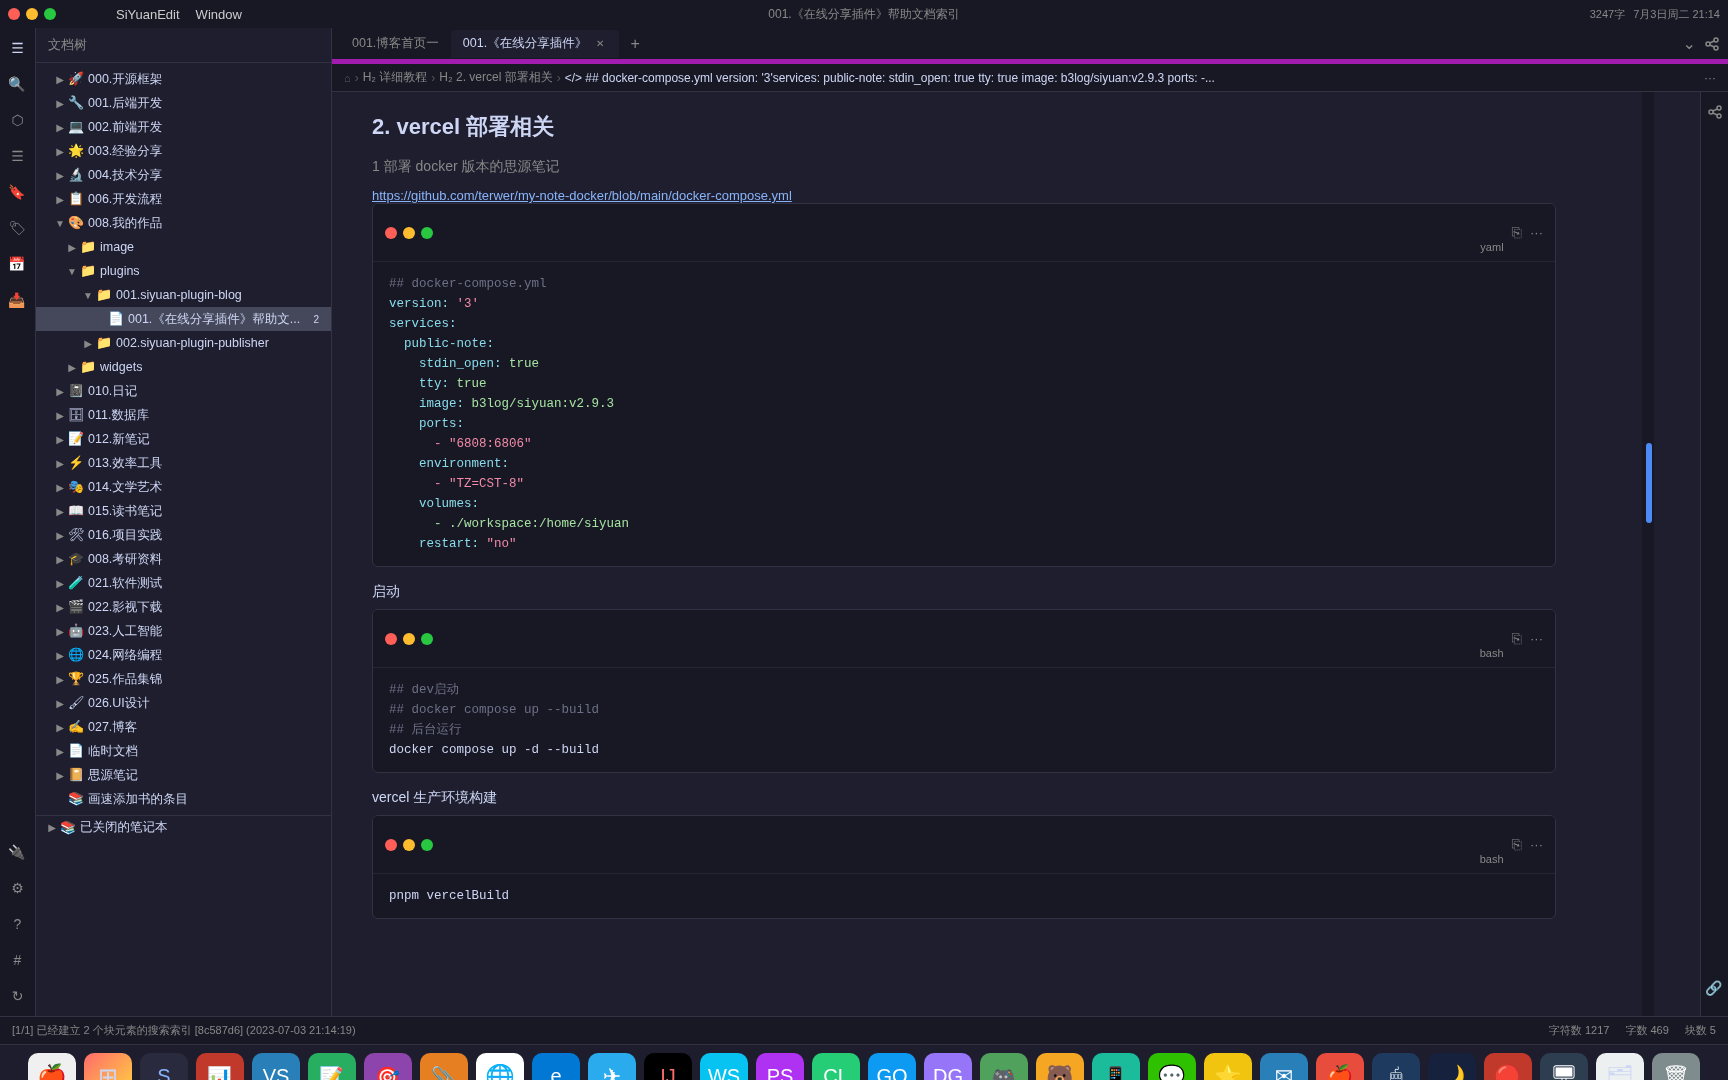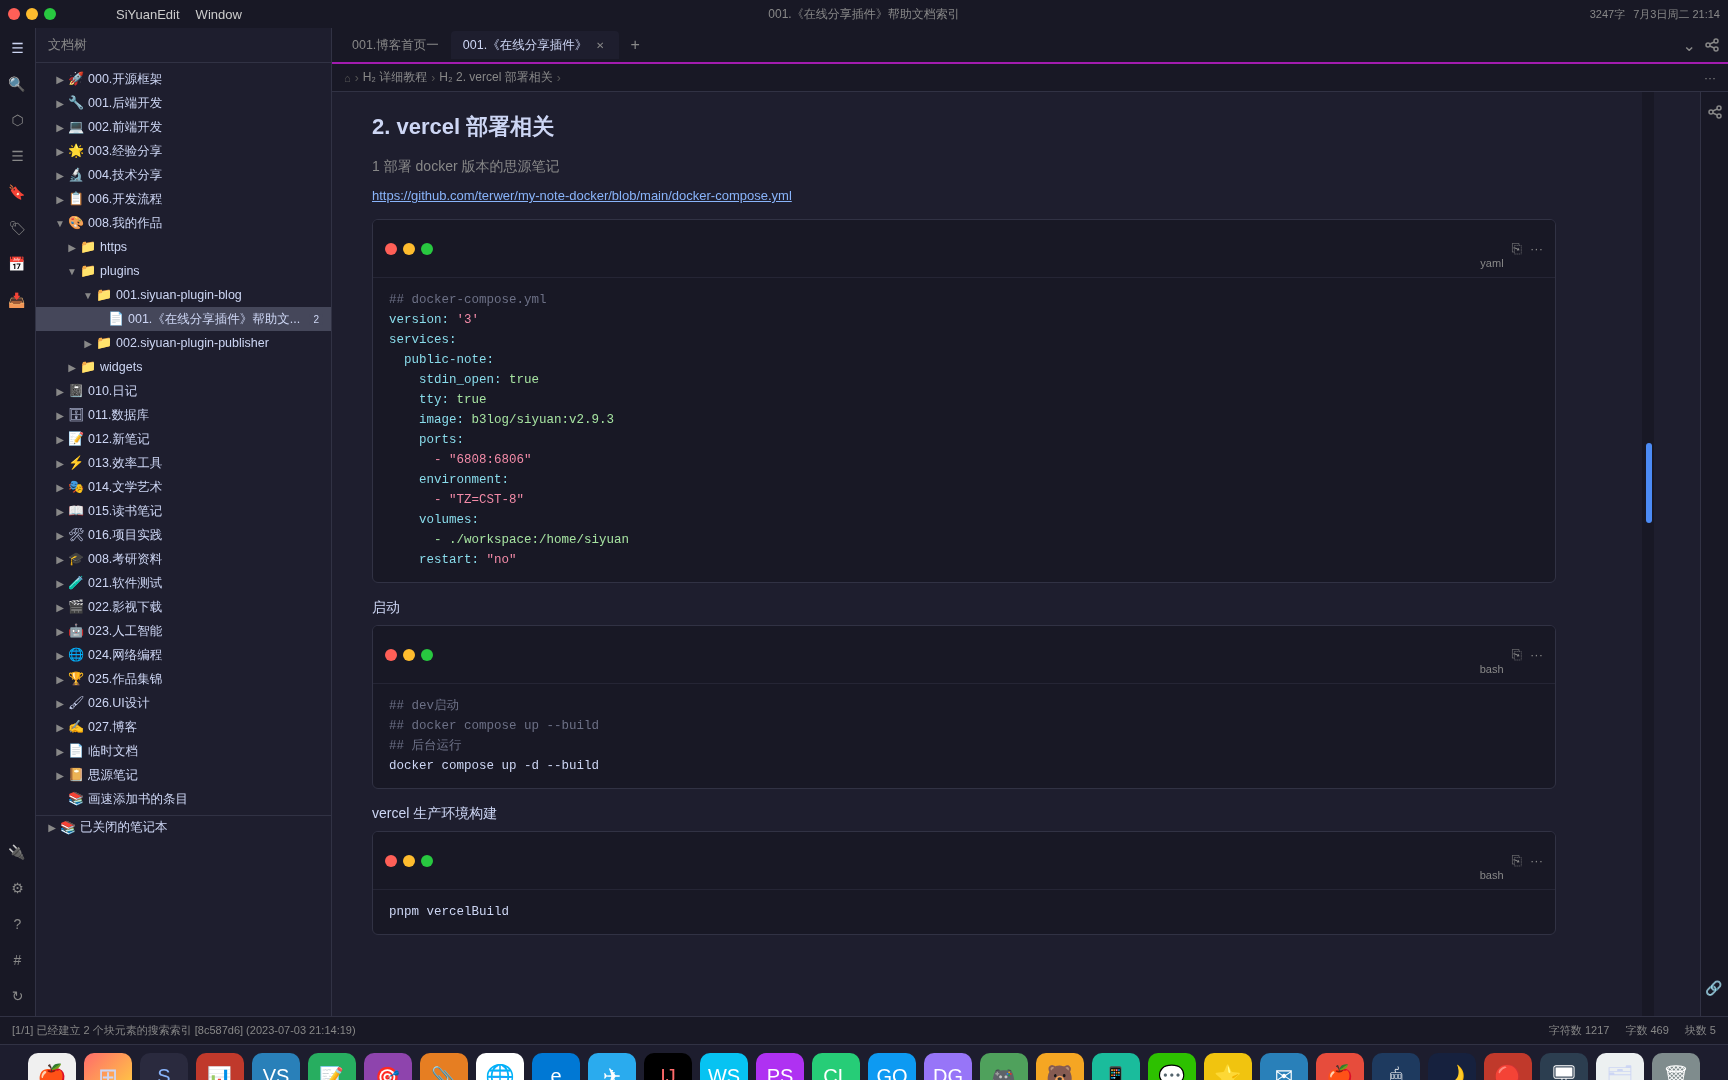--- a/index.html
+++ b/index.html
@@ -152,21 +152,21 @@
       font-size: 10px;
       flex-shrink: 0;
     }
 
     
     #tabbar {
       height: 36px;
       background: #181825;
       display: flex;
       align-items: center;
-      border-bottom: 2px solid #a21caf;
+      border-bottom: 5px solid #a21caf;
       padding: 0 8px;
     }
     .tab {
       display: flex;
       align-items: center;
       gap: 6px;
       padding: 4px 12px;
       height: 28px;
       border-radius: 4px 4px 0 0;
       cursor: pointer;
@@ -251,21 +251,20 @@
     }
     .doc-subtitle {
       font-size: 14px;
       color: #888;
       margin-bottom: 12px;
     }
     .doc-link {
       color: #89b4fa;
       font-size: 13px;
       text-decoration: underline;
-      margin-bottom: 16px;
       display: block;
     }
 
     
     .code-block {
       background: #181825;
       border-radius: 6px;
       margin-bottom: 16px;
       overflow: hidden;
       border: 1px solid #313244;
@@ -449,21 +448,21 @@
 
       <div class="tree-item" style="padding-left: 16px;">
         <span class="tree-arrow">▼</span>
         <span class="tree-icon">🎨</span>
         <span class="tree-label">008.我的作品</span>
       </div>
 
       <div class="tree-item" style="padding-left: 28px;">
         <span class="tree-arrow">▶</span>
         <span class="tree-icon">📁</span>
-        <span class="tree-label">https</span>
+        <span class="tree-label">image</span>
       </div>
 
       <div class="tree-item" style="padding-left: 28px;">
         <span class="tree-arrow">▼</span>
         <span class="tree-icon">📁</span>
         <span class="tree-label">plugins</span>
       </div>
 
       <div class="tree-item" style="padding-left: 44px;">
         <span class="tree-arrow">▼</span>
@@ -611,20 +610,21 @@
       </div>
     </div>
 
     <div id="breadcrumb">
       <span style="font-size:11px; color:#555;">⌂</span>
       <span class="breadcrumb-sep">›</span>
       <span class="breadcrumb-item">H₂ 详细教程</span>
       <span class="breadcrumb-sep">›</span>
       <span class="breadcrumb-item">H₂ 2. vercel 部署相关</span>
       <span class="breadcrumb-sep">›</span>
+      <span class="breadcrumb-item current">&lt;/&gt; ## docker-compose.yml version: '3'services: public-note: stdin_open: true tty: true image: b3log/siyuan:v2.9.3 ports: -...</span>
       <div class="breadcrumb-actions">
         <span style="cursor:pointer;">···</span>
       </div>
     </div>
 
     <div style="display:flex; flex:1; overflow:hidden;gap:46px;">
       <div id="editor">
 
         <h2 class="doc-title">2. vercel 部署相关</h2>
         <p class="doc-subtitle">1 部署 docker 版本的思源笔记</p>

